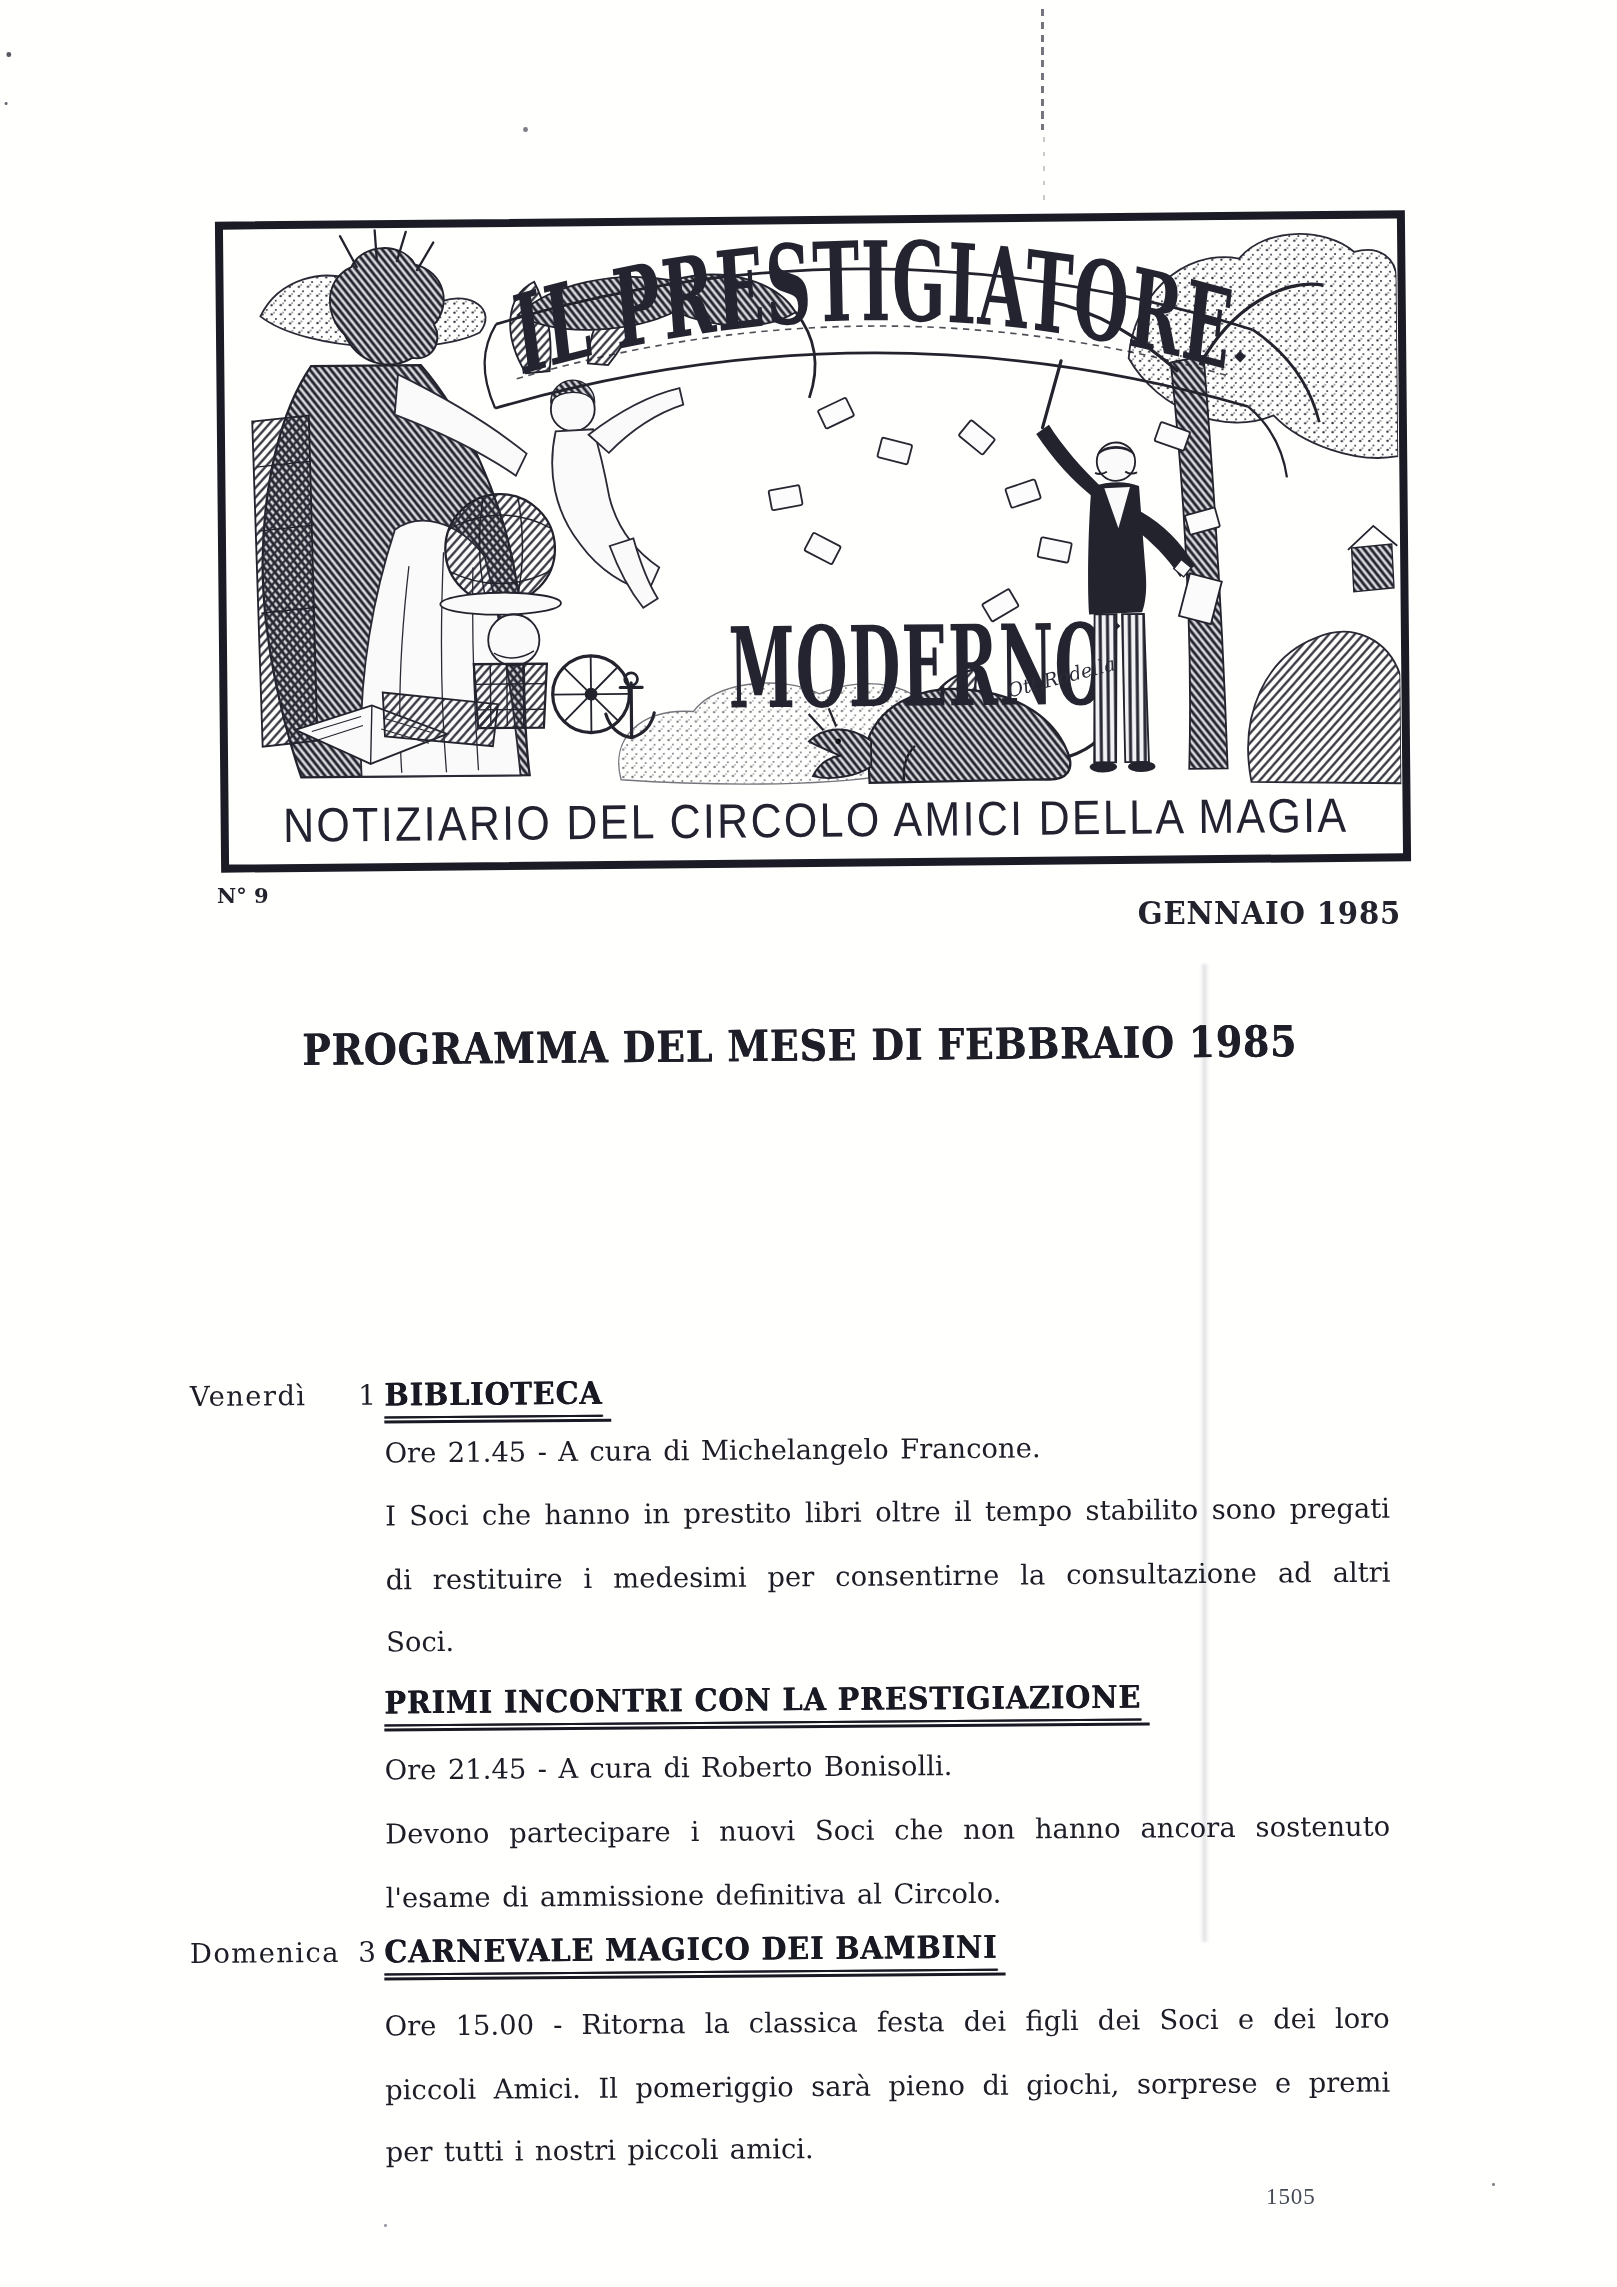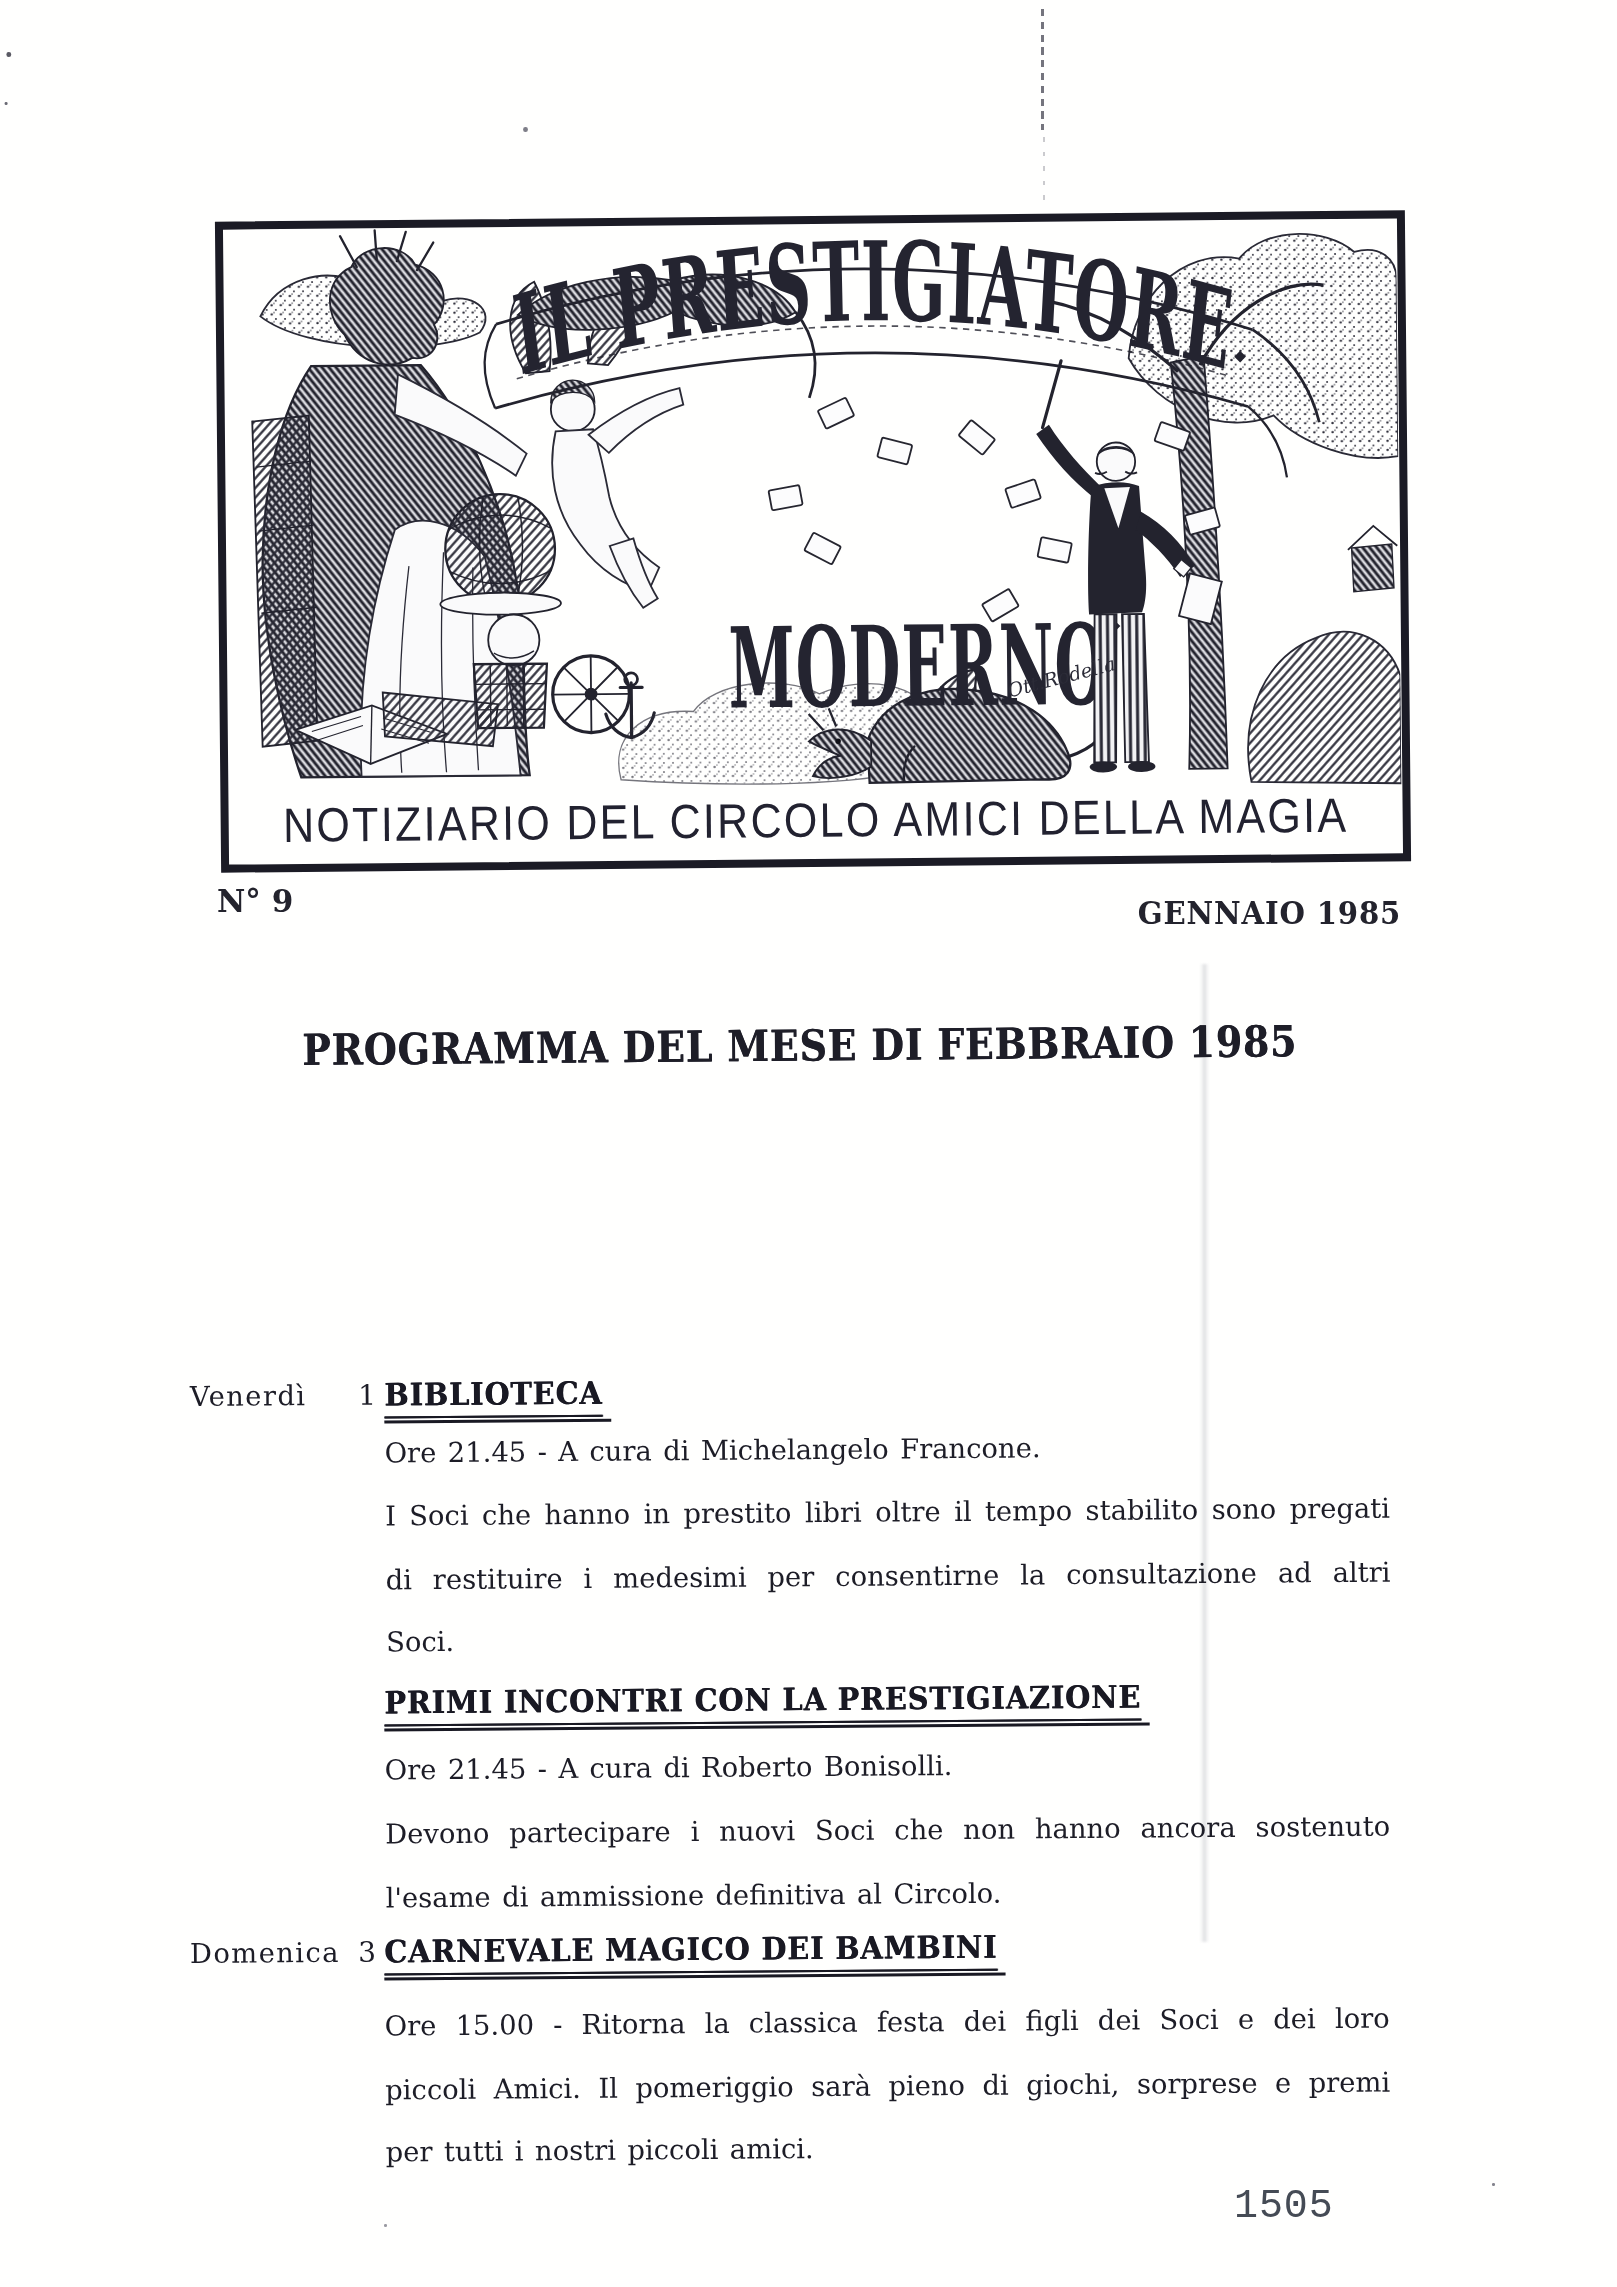--- a/index.html
+++ b/index.html
@@ -12,21 +12,21 @@
             transform:rotate(-0.55deg);}
   .illus{position:absolute;left:0;top:0;width:1173px;height:567px;}
   .arch-text{font-family:"DejaVu Serif",serif;font-weight:700;font-size:120px;letter-spacing:2px;fill:#242430;}
   .moderno-text{font-family:"DejaVu Serif",serif;font-weight:700;font-size:122px;letter-spacing:2px;fill:#242430;}
   .sig-text{font-family:"DejaVu Serif",serif;font-style:italic;font-size:21px;fill:#2b2b37;}
   .subtitle{position:absolute;left:0;right:0;bottom:11px;text-align:center;
             font-family:"Liberation Sans",sans-serif;font-size:43px;letter-spacing:2.3px;
             color:#222230;transform:scaleY(1.12);transform-origin:center bottom;white-space:nowrap;}
 
   
-  .issue-no{position:absolute;left:217px;top:883px;font-weight:700;font-size:31px;color:#23232d;}
+  .issue-no{position:absolute;left:217px;top:883px;font-weight:700;font-size:21px;color:#23232d;}
   .issue-date{position:absolute;right:216px;top:895px;font-weight:700;font-size:31px;
               letter-spacing:0.9px;color:#23232d;transform:scaleX(.94);transform-origin:right center;}
 
   
   .prog-title{position:absolute;left:302px;top:1025px;font-weight:700;font-size:43px;
               letter-spacing:0.9px;color:#1e1e28;white-space:nowrap;
               transform:rotate(-0.5deg) scaleX(0.88);transform-origin:left top;
               text-shadow:0.5px 0 0 currentColor;}
 
   
@@ -37,22 +37,22 @@
           color:#191923;white-space:nowrap;padding:0 9.1px 8.2px 0;
           border-bottom:3.2px solid currentColor;
           text-decoration:underline;text-decoration-thickness:2.3px;text-underline-offset:11px;
           transform:scaleX(.93);transform-origin:left top;
           text-shadow:0.5px 0 0 currentColor;}
   .line{position:absolute;left:196px;width:1005px;font-size:27.4px;line-height:37px;
         color:#1d1d27;word-spacing:2.7px;white-space:nowrap;}
   .line.just{white-space:normal;text-align:justify;text-align-last:justify;}
 
   
-  .pageno{position:absolute;left:1234px;top:2184px;font-family:Liberation Mono, monospace;
-          font-size:40px;letter-spacing:0.9px;color:#454b55;}
+  .pageno{position:absolute;left:1266px;top:2184px;font-family:Liberation Serif, serif;
+          font-size:23px;letter-spacing:0.9px;color:#454b55;}
 
   
   .art-dash{position:absolute;left:1041px;top:9.1px;width:2.7px;height:121px;opacity:.8;
             background:repeating-linear-gradient(#52525e 0 7.3px,transparent 7.3px 12.8px);}
   .art-dash2{position:absolute;left:1043px;top:137px;width:1.8px;height:73px;opacity:.35;
             background:repeating-linear-gradient(#6a6a76 0 4.6px,transparent 4.6px 14.6px);}
   .art-streak{position:absolute;left:1200px;top:964px;width:9.1px;height:978px;filter:blur(0.9px);
             background:linear-gradient(90deg,rgba(105,110,125,0),rgba(105,110,125,.2),rgba(105,110,125,0));}
   .art-specks{position:absolute;left:0;top:0;width:2.7px;height:2.7px;border-radius:50%;background:transparent;
             box-shadow:524px 128px 0 0.9px #7e7e88, 384px 2224px 0 0 #9a9aa2,

